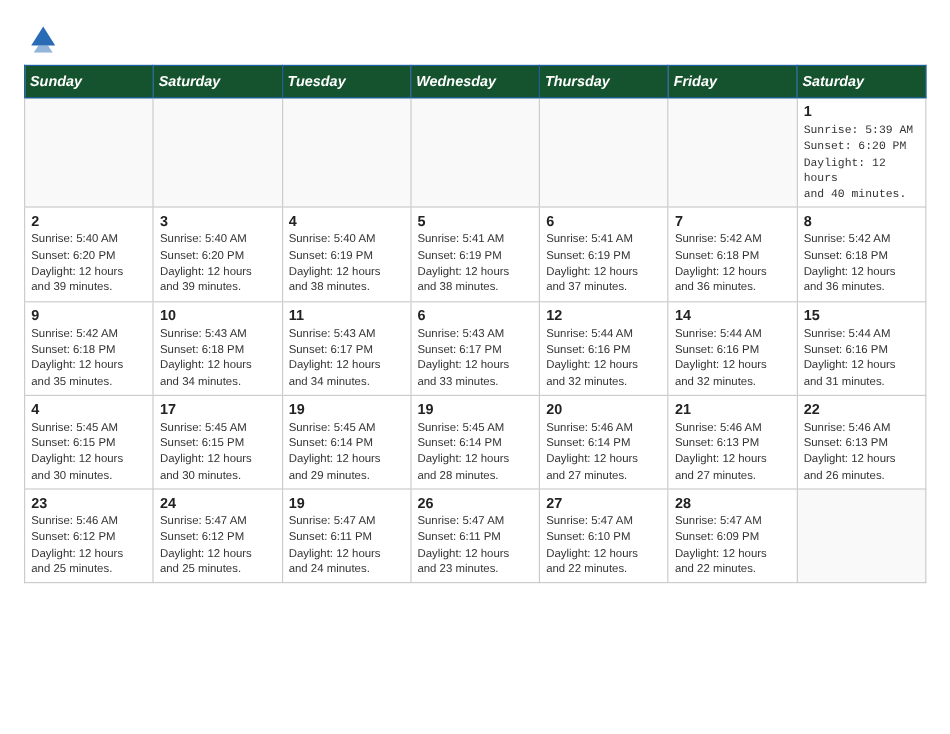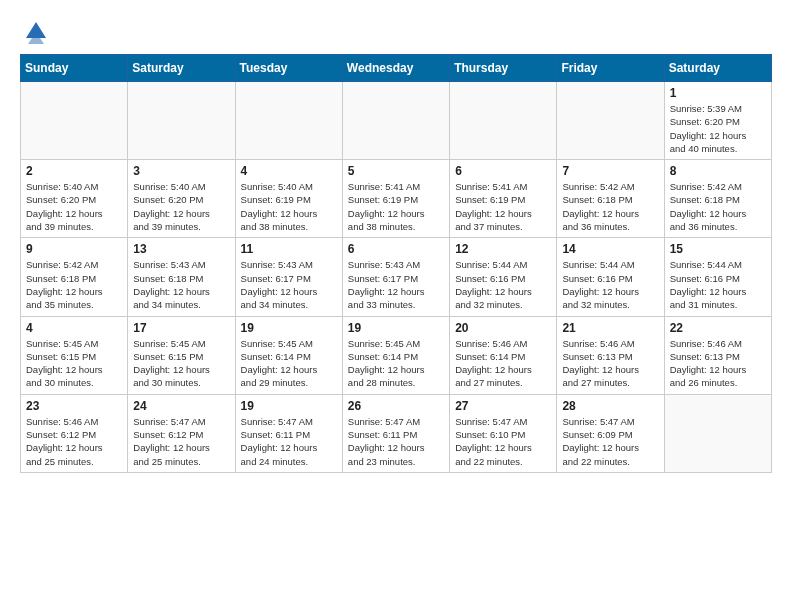--- a/index.html
+++ b/index.html
@@ -48,27 +48,28 @@
     .location {
       font-size: 14px;
       color: #444;
     }
     .calendar {
       width: 100%;
       border-collapse: collapse;
       border: 1px solid #ccc;
     }
     .calendar th {
-      background-color: #0369a1;
+      background-color: #14532d;
       color: #fff;
       font-size: 12px;
       font-weight: bold;
       padding: 6px 4px;
       text-align: left;
       border: 1px solid #2060a0;
+      font-style: italic;
     }
     .calendar td {
       border: 1px solid #ccc;
       vertical-align: top;
       padding: 4px 5px;
       width: calc(100% / 7);
       min-height: 80px;
       font-size: 10px;
       color: #333;
       background: #fff;
@@ -129,21 +130,21 @@
     <tbody id="calendar-body">
     <tr>
           <td class="empty"></td>
           <td class="empty"></td>
           <td class="empty"></td>
           <td class="empty"></td>
           <td class="empty"></td>
           <td class="empty"></td>
           <td>
             <span class="day-num">1</span>
-            <div class="day-detail" style="white-space: pre-line;">Sunrise: 5:39 AM
+            <div class="day-detail" style="white-space: pre-line; font-family: Liberation Mono, monospace;">Sunrise: 5:39 AM
 Sunset: 6:20 PM
 Daylight: 12 hours
 and 40 minutes.</div>
           </td>
         </tr>
         <tr>
           <td>
             <span class="day-num">2</span>
             <div class="day-detail" style="white-space: pre-line;">Sunrise: 5:40 AM
 Sunset: 6:20 PM
@@ -195,21 +196,21 @@
         </tr>
         <tr>
           <td>
             <span class="day-num">9</span>
             <div class="day-detail" style="white-space: pre-line;">Sunrise: 5:42 AM
 Sunset: 6:18 PM
 Daylight: 12 hours
 and 35 minutes.</div>
           </td>
           <td>
-            <span class="day-num">13</span>
+            <span class="day-num">10</span>
             <div class="day-detail" style="white-space: pre-line;">Sunrise: 5:43 AM
 Sunset: 6:18 PM
 Daylight: 12 hours
 and 34 minutes.</div>
           </td>
           <td>
             <span class="day-num">11</span>
             <div class="day-detail" style="white-space: pre-line;">Sunrise: 5:43 AM
 Sunset: 6:17 PM
 Daylight: 12 hours

